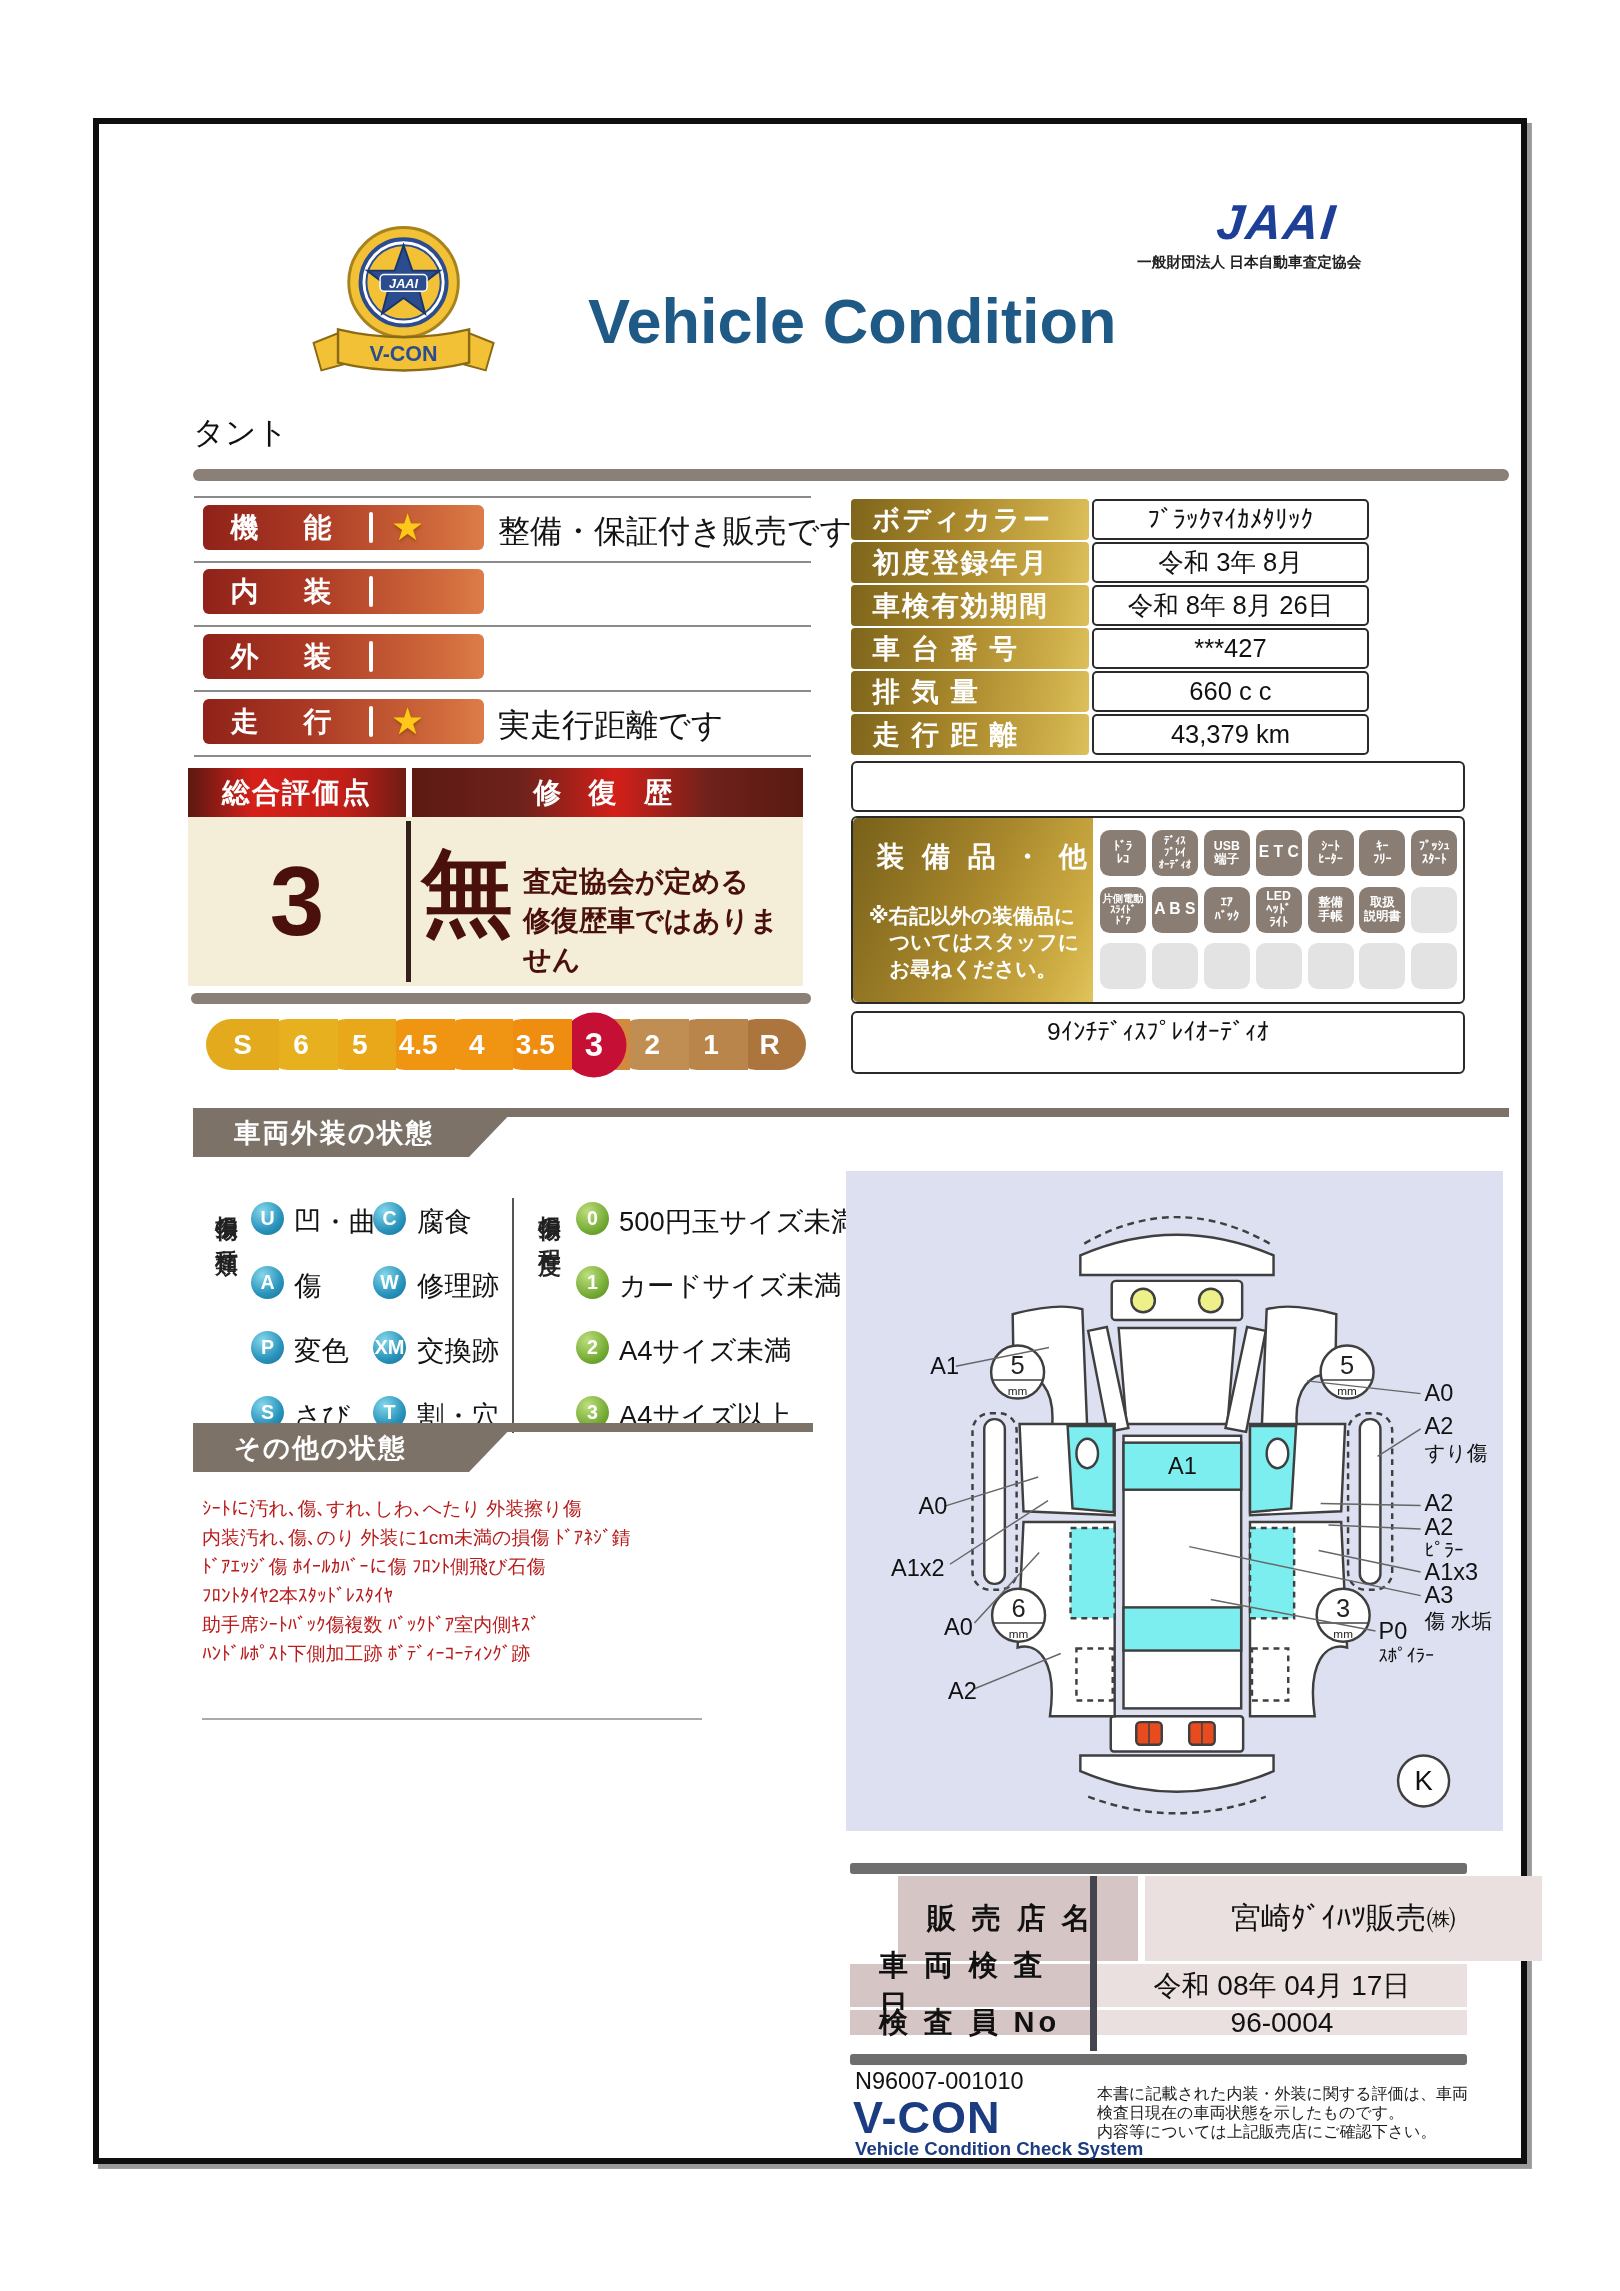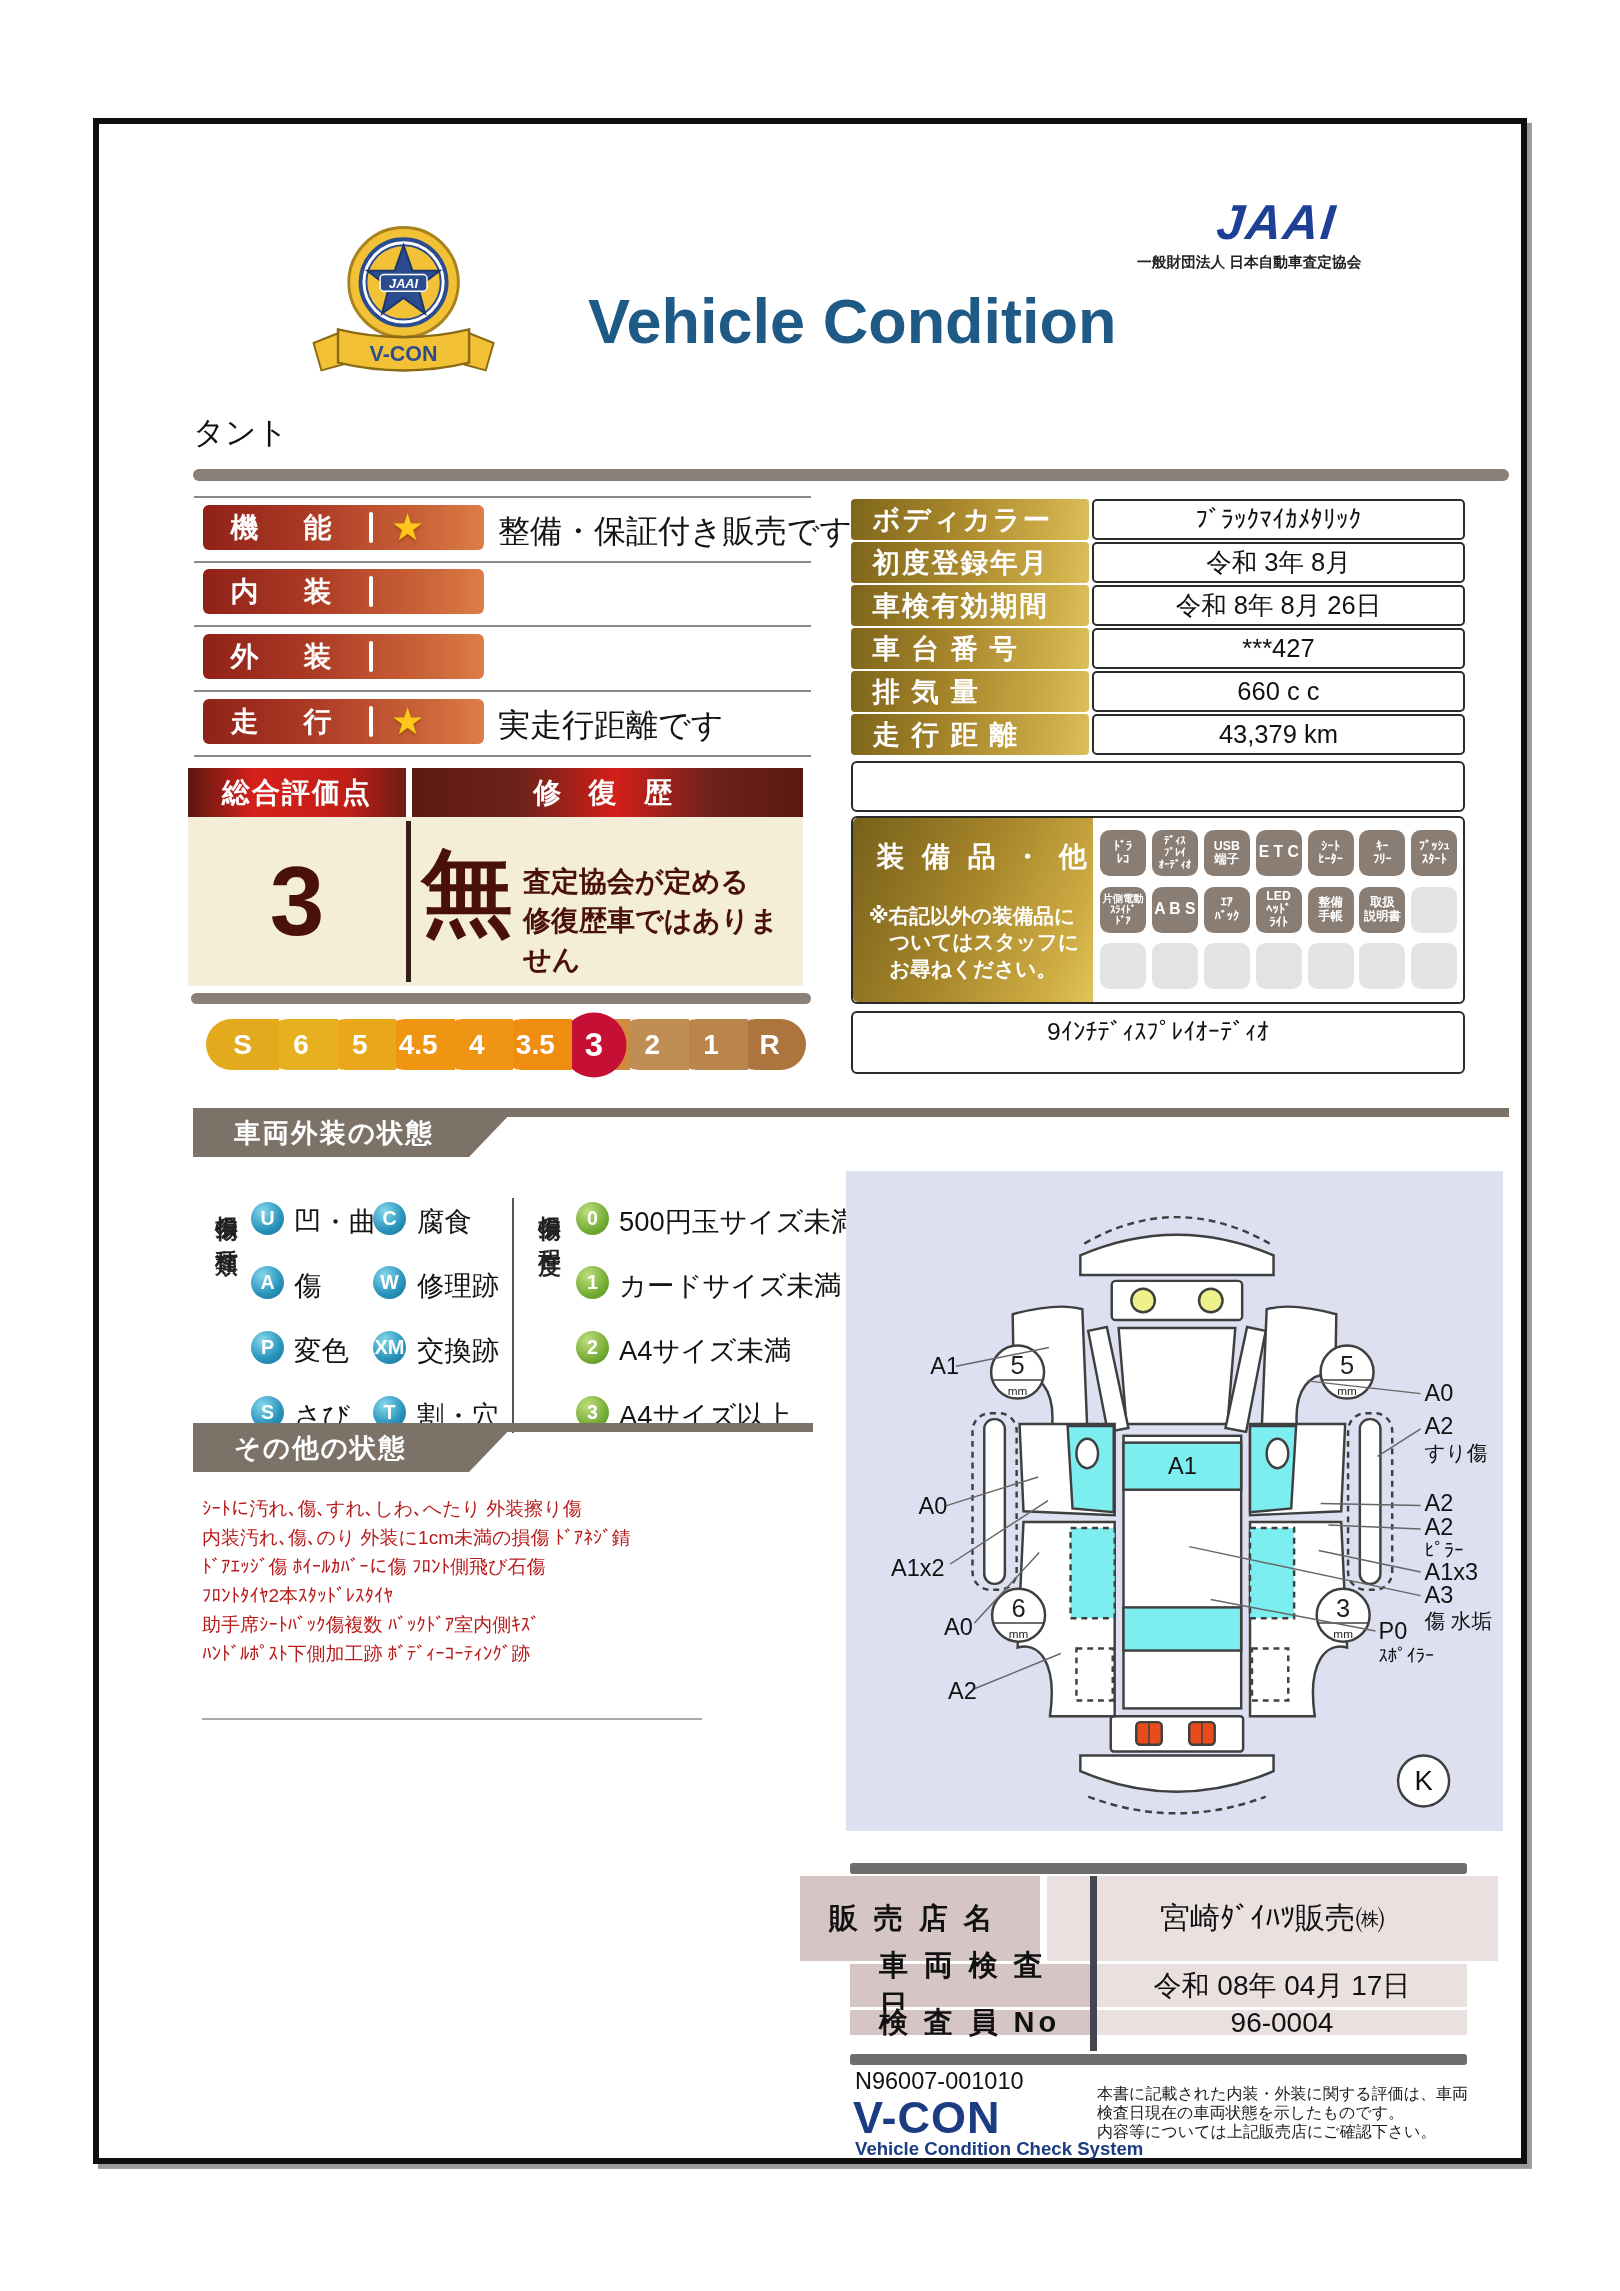--- a/index.html
+++ b/index.html
@@ -145,21 +145,21 @@
     <span class="star" style="visibility: hidden;">★</span>
   </div>
 
   <div class="abs r-bar" style="left:203px;top:699px;">
     <span class="lbl">走行</span>
     <span class="sep"></span>
     <span class="star">★</span>
   </div>
   <div class="abs r-note" style="left:498px;top:704px;">実走行距離です</div>
 
-  <div class="abs" style="left:851px;top:499px;width:614px;">
+  <div class="abs" style="left:851px;top:499px;width:518px;">
     <div class="i-row">
       <div class="i-lab">ボディカラー</div>
       <div class="i-val">ﾌﾞﾗｯｸﾏｲｶﾒﾀﾘｯｸ</div>
     </div>
     <div class="i-row">
       <div class="i-lab">初度登録年月</div>
       <div class="i-val">令和 3年 8月</div>
     </div>
     <div class="i-row">
       <div class="i-lab">車検有効期間</div>
@@ -424,21 +424,21 @@
       <text x="590" y="441">A3</text>
       <text x="590" y="466" font-size="21">傷 水垢</text>
       <text x="543" y="477">P0</text>
       <text x="543" y="501" font-size="19">ｽﾎﾟｲﾗｰ</text>
       <text x="343" y="309" text-anchor="middle">A1</text>
       <text x="589" y="631" text-anchor="middle" font-size="28">K</text>
     </g>
   </svg>
 
   <div class="abs gray-cap" style="left:850px;top:1863px;width:617px;height:10.8px;"></div>
-  <div class="abs d-row" style="left:800px;top:1876px;width:698px;height:85px;">
+  <div class="abs d-row" style="left:898px;top:1876px;width:644px;height:85px;">
     <div class="d-lab">販 売 店 名</div>
     <div class="d-val" style="font-size:30px;">宮崎ﾀﾞｲﾊﾂ販売㈱</div>
   </div>
   <div class="abs d-row" style="left:850px;top:1964px;width:617px;height:43px;">
     <div class="d-lab">車 両 検 査 日</div>
     <div class="d-val">令和 08年 04月 17日</div>
   </div>
   <div class="abs d-row" style="left:850px;top:2010px;width:617px;height:25px;">
     <div class="d-lab">検 査 員 No</div>
     <div class="d-val">96-0004</div>

